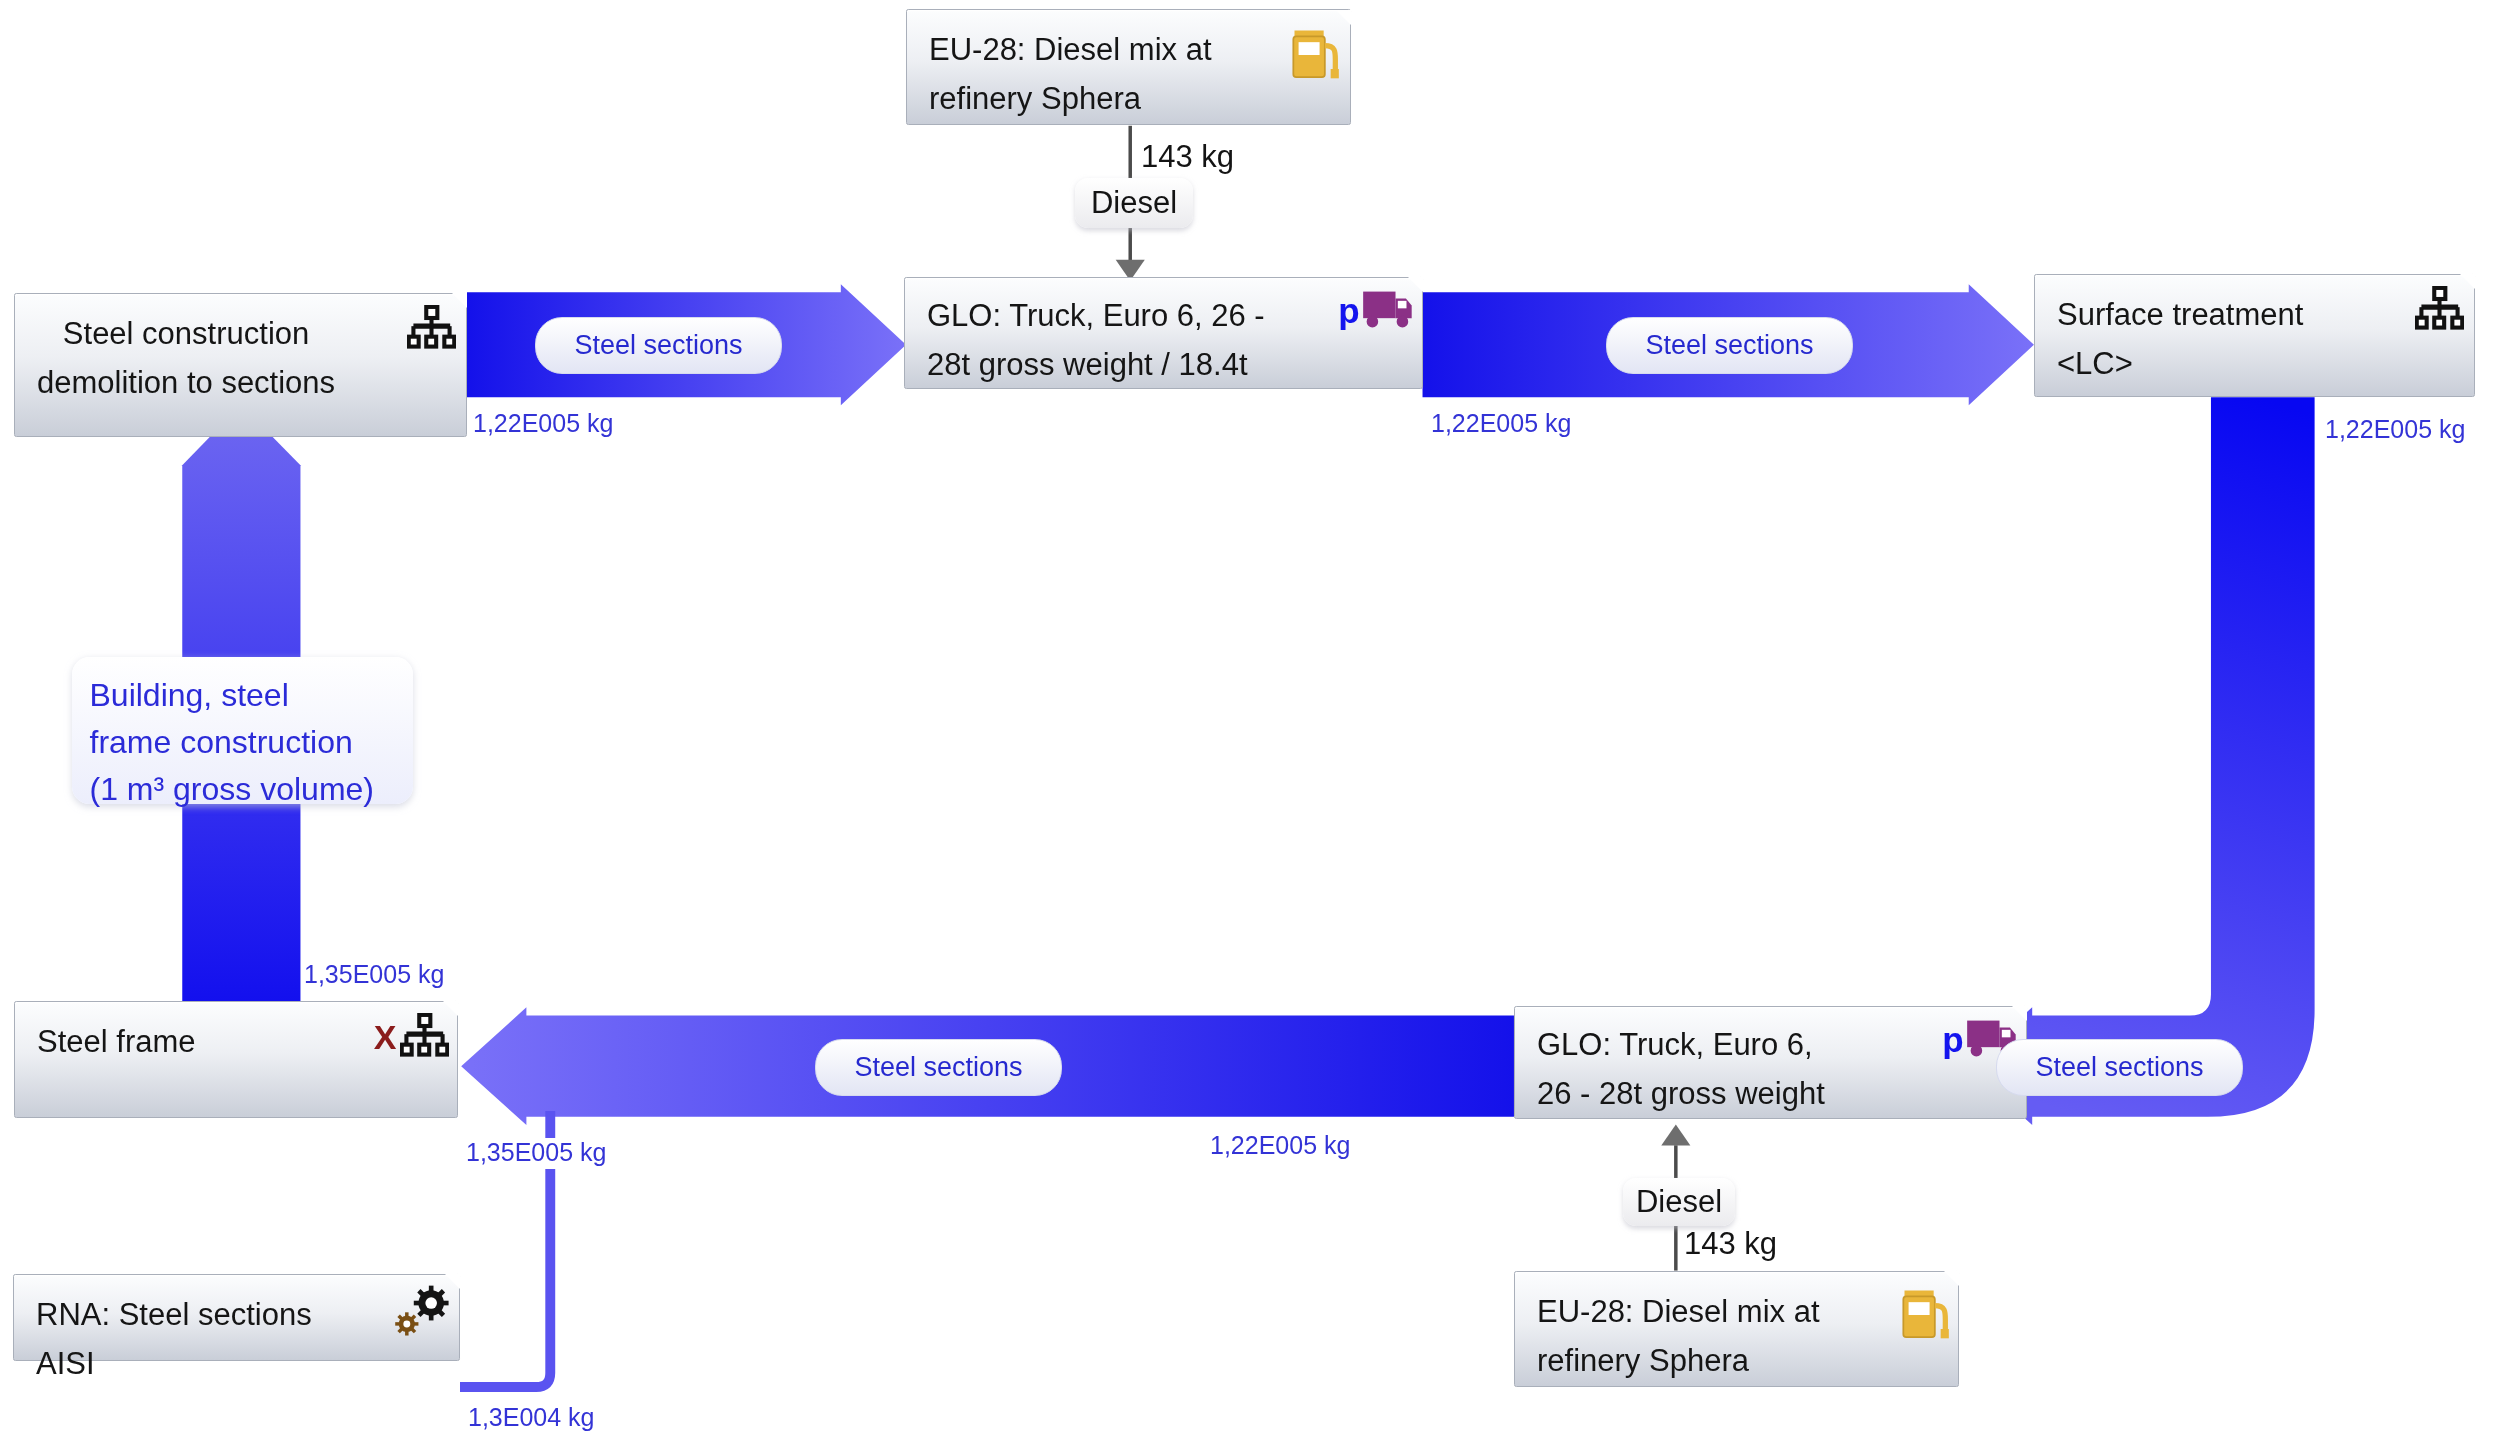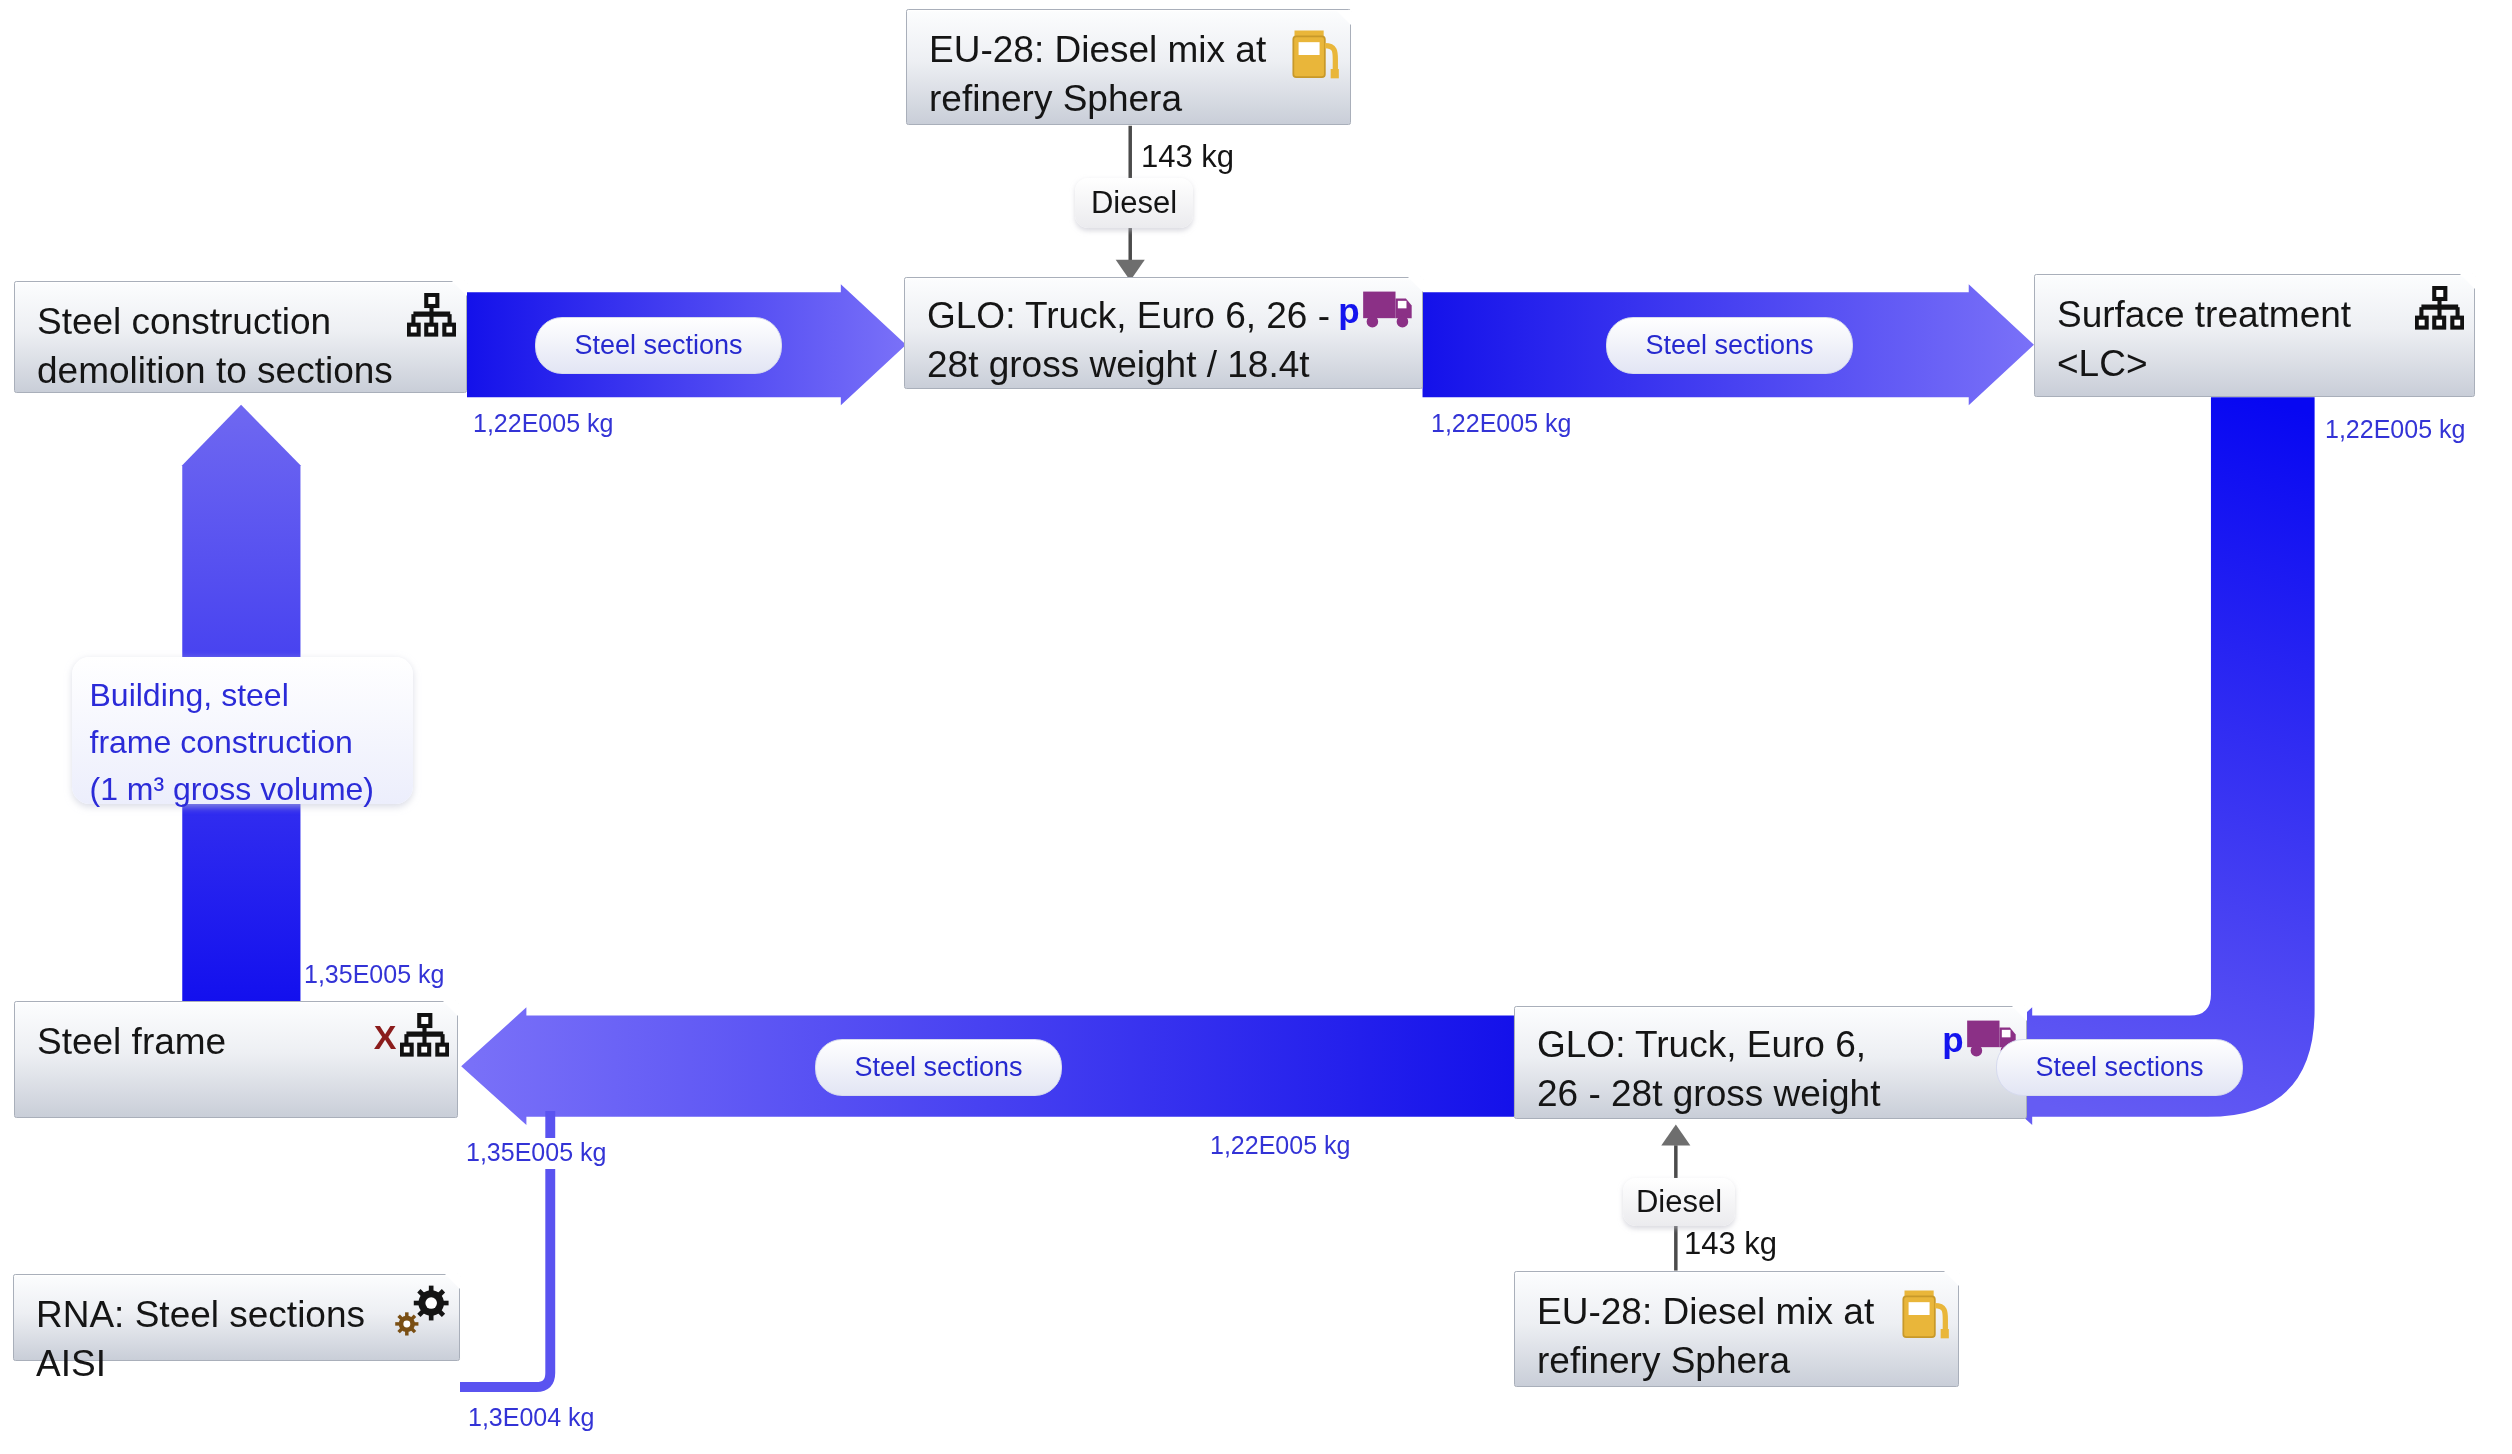--- a/index.html
+++ b/index.html
@@ -6,21 +6,21 @@
   #canvas{position:relative;width:2512px;height:1454px;background:#ffffff;overflow:hidden;
           font-family:"Liberation Sans", sans-serif;}
   .layer{position:absolute;left:0;top:0;}
 
   
   .box{position:absolute;box-sizing:border-box;border:1.7px solid #a9afba;border-radius:2.3px;
        background:linear-gradient(180deg,#fcfdfe 0%,#edeff3 45%,#c9ced8 100%);
        box-shadow:inset 0 1.2px 0 #ffffff;}
   .fold{position:absolute;top:-0.6px;right:-0.6px;width:0;height:0;
         border-top:15px solid #ffffff;border-left:15px solid transparent;}
-  .btxt{position:absolute;left:22px;top:15px;font-size:37px;line-height:49px;color:#151515;
+  .btxt{position:absolute;left:22px;top:15px;font-size:31px;line-height:49px;color:#151515;
         white-space:nowrap;}
   .btxt span{display:block;}
 
   
   .icon{position:absolute;}
   .icon-tr{top:10.5px;right:10.5px;}
   .iconrow{position:absolute;top:10.5px;right:8.2px;display:flex;align-items:center;gap:2.3px;}
   .p-glyph{font-size:35px;font-weight:bold;color:#1414ee;line-height:35px;}
   .x-glyph{font-size:34px;font-weight:bold;color:#8b1c1c;line-height:34px;margin-right:1.2px;}
 
@@ -105,21 +105,21 @@
       <svg width="49" height="61" viewBox="0 0 84 104">
         <rect x="6" y="16" width="50" height="12" fill="#e9b63a"></rect>
         <rect x="4" y="26" width="54" height="70" rx="5" fill="#e9b63a" stroke="#c8992a" stroke-width="3"></rect>
         <rect x="13" y="36" width="36" height="22" fill="#ffffff"></rect>
         <path d="M 58 42 C 76 42 76 52 76 66 L 76 84" fill="none" stroke="#e9b63a" stroke-width="9"></path>
         <rect x="68" y="82" width="14" height="16" fill="#e9b63a"></rect>
       </svg>
     </span>
   </div>
 
-  <div class="box" style="left:14px;top:281px;width:453px;height:112px;">
+  <div class="box" style="left:14px;top:293px;width:453px;height:144px;text-align:center;">
     <span class="fold"></span>
     <div class="btxt">
       <span>Steel construction</span>
         <span>demolition to sections</span>
     </div>
     <span class="icon icon-tr">
       <svg width="49" height="47" viewBox="0 0 84 80">
         <rect x="33" y="3" width="19" height="19" fill="#ffffff" stroke="#111111" stroke-width="7"></rect>
         <line x1="42" y1="22" x2="42" y2="34" stroke="#111111" stroke-width="7"></line>
         <line x1="11" y1="36" x2="74" y2="36" stroke="#111111" stroke-width="9"></line>

